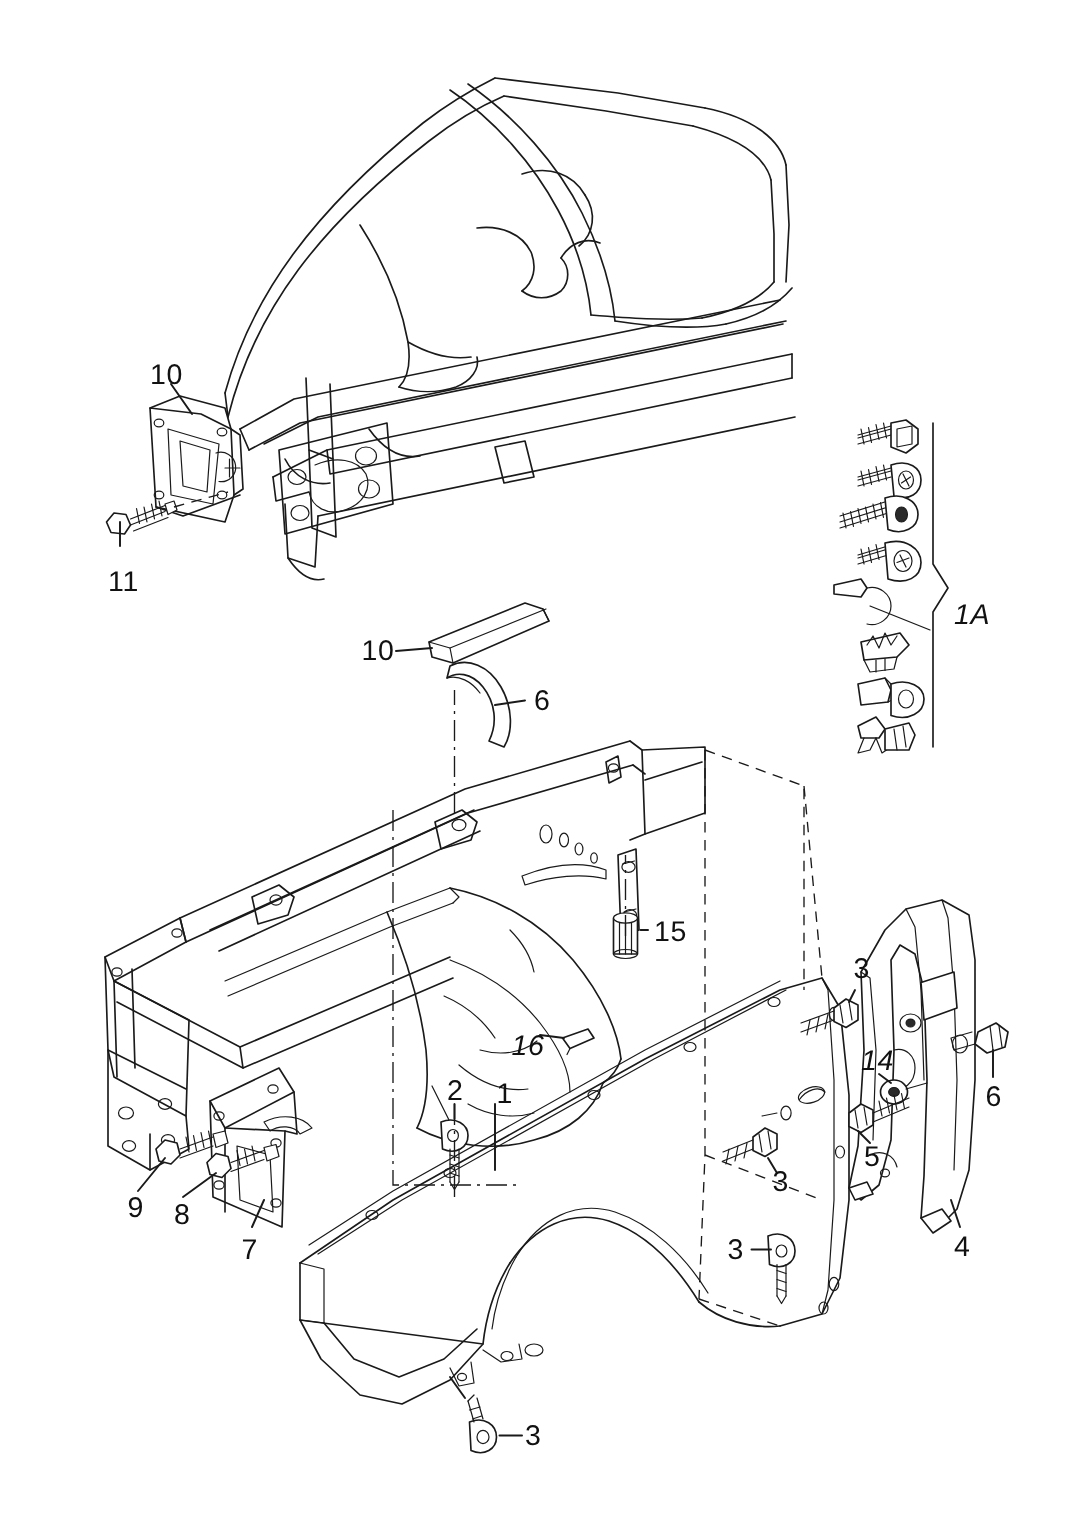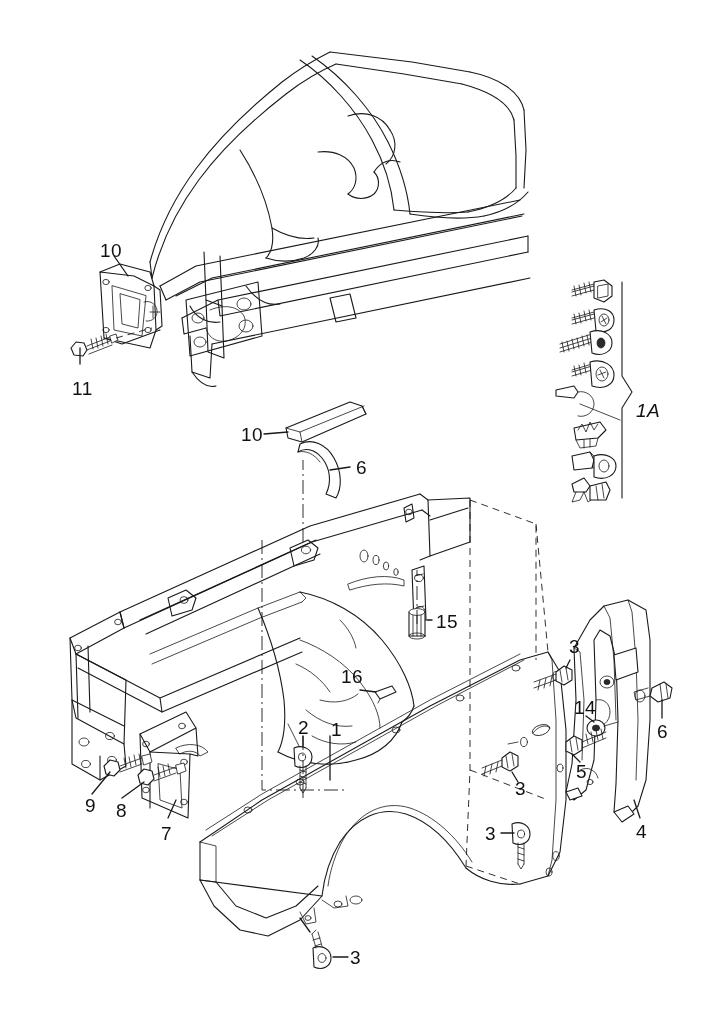--- a/index.html
+++ b/index.html
@@ -443,23 +443,23 @@
   </svg>
 
   <div class="lbl" style="left:100px;top:241px;">10</div>
   <div class="lbl" style="left:72px;top:379px;">11</div>
   <div class="lbl" style="left:636px;top:401px;font-style:italic;">1A</div>
   <div class="lbl" style="left:241px;top:425px;">10</div>
   <div class="lbl" style="left:356px;top:458px;">6</div>
   <div class="lbl" style="left:436px;top:612px;">15</div>
   <div class="lbl" style="left:569px;top:637px;">3</div>
   <div class="lbl" style="left:657px;top:722px;">6</div>
-  <div class="lbl" style="left:574px;top:698px;">14</div>
+  <div class="lbl" style="left:574px;top:698px;font-style:italic;">14</div>
   <div class="lbl" style="left:576px;top:762px;">5</div>
-  <div class="lbl" style="left:341px;top:667px;">16</div>
+  <div class="lbl" style="left:341px;top:688px;font-style:italic;">16</div>
   <div class="lbl" style="left:298px;top:718px;">2</div>
   <div class="lbl" style="left:331px;top:720px;">1</div>
   <div class="lbl" style="left:85px;top:796px;">9</div>
   <div class="lbl" style="left:116px;top:801px;">8</div>
   <div class="lbl" style="left:161px;top:824px;">7</div>
   <div class="lbl" style="left:515px;top:779px;">3</div>
   <div class="lbl" style="left:485px;top:824px;">3</div>
   <div class="lbl" style="left:636px;top:822px;">4</div>
   <div class="lbl" style="left:350px;top:948px;">3</div>
 

